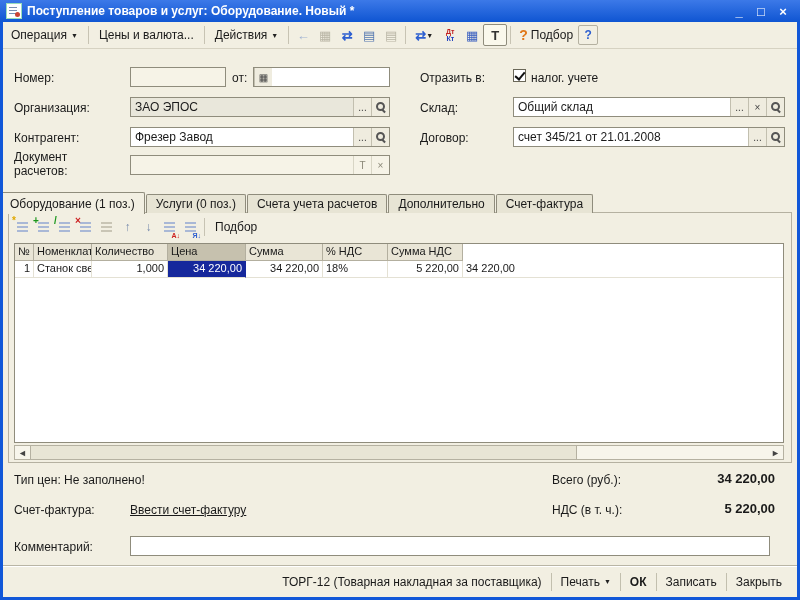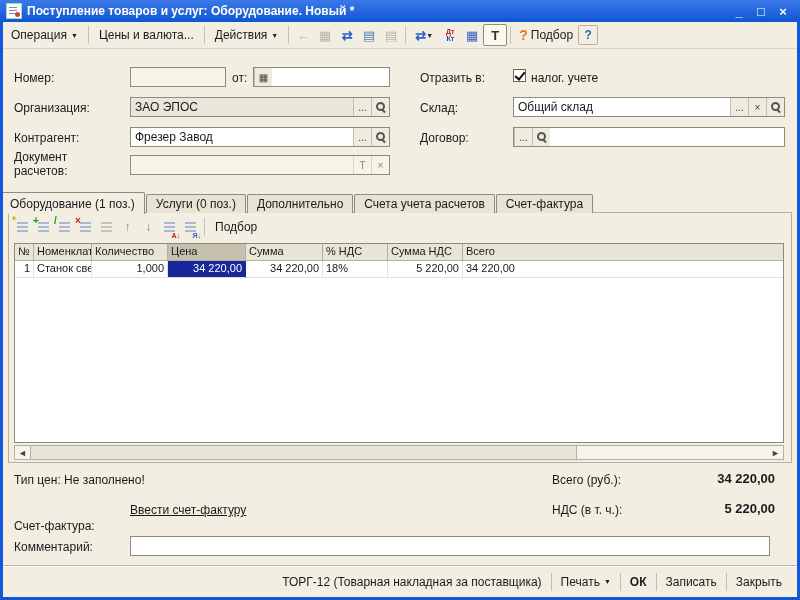--- a/index.html
+++ b/index.html
@@ -189,31 +189,32 @@
     <span class="val">Общий склад</span>
     <span class="fbtn">...</span>
     <span class="fbtn">×</span>
     <span class="fbtn">
         <span class="mag"></span>
       </span>
   </div>
 
   <span class="lbl" style="left:420px;top:131px">Договор:</span>
   <div class="fld" style="left:513px;top:127px;width:272px">
+    <span class="val">счет 345/21 от 21.01.2008</span>
     <span class="fbtn">...</span>
     <span class="fbtn">
         <span class="mag"></span>
       </span>
   </div>
 
   <div id="tabs">
     <span class="tab active">Оборудование (1 поз.)</span>
     <span class="tab">Услуги (0 поз.)</span>
+    <span class="tab">Счета учета расчетов</span>
     <span class="tab">Дополнительно</span>
-    <span class="tab">Счета учета расчетов</span>
     <span class="tab">Счет-фактура</span>
   </div>
   <div id="tabframe"></div>
 
   <div id="eq-toolbar">
     <span class="eicn">
         <span class="bars"></span>
         <span class="badge" style="color:#e0a800">*</span>
       </span>
     <span class="eicn">
@@ -251,21 +252,20 @@
 
   <div id="tbl">
     <div class="trow">
       <span class="hc w0">№</span>
       <span class="hc w1">Номенклат...</span>
       <span class="hc w2">Количество</span>
       <span class="hc w3 sel">Цена</span>
       <span class="hc w4">Сумма</span>
       <span class="hc w5">% НДС</span>
       <span class="hc w6">Сумма НДС</span>
-      <span class="hc w7">Всего</span>
     </div>
     <div class="trow">
       <span class="dc w0 rnum">1</span>
       <span class="dc w1">Станок све...</span>
       <span class="dc w2 rnum">1,000</span>
       <span class="dc w3 rnum selcell">34 220,00</span>
       <span class="dc w4 rnum">34 220,00</span>
       <span class="dc w5">18%</span>
       <span class="dc w6 rnum">5 220,00</span>
       <span class="dc w7">34 220,00</span>
@@ -276,21 +276,21 @@
     <span class="sbtn">◄</span>
     <span id="sthumb"></span>
     <span style="flex:1"></span>
     <span class="sbtn">►</span>
   </div>
 
   <span class="lbl" style="left:14px;top:473px">Тип цен: Не заполнено!</span>
   <span class="lbl" style="left:552px;top:473px">Всего (руб.):</span>
   <span class="boldval" style="top:471px">34 220,00</span>
 
-  <span class="lbl" style="left:14px;top:519px">Счет-фактура:</span>
+  <span class="lbl" style="left:14px;top:503px">Счет-фактура:</span>
   <a id="invoice-link">Ввести счет-фактуру</a>
   <span class="lbl" style="left:552px;top:503px">НДС (в т. ч.):</span>
   <span class="boldval" style="top:501px">5 220,00</span>
 
   <span class="lbl" style="left:14px;top:540px">Комментарий:</span>
   <div class="fld" style="left:130px;top:536px;width:640px">
     <span class="val"></span>
   </div>
 
   <div id="bottombar">

